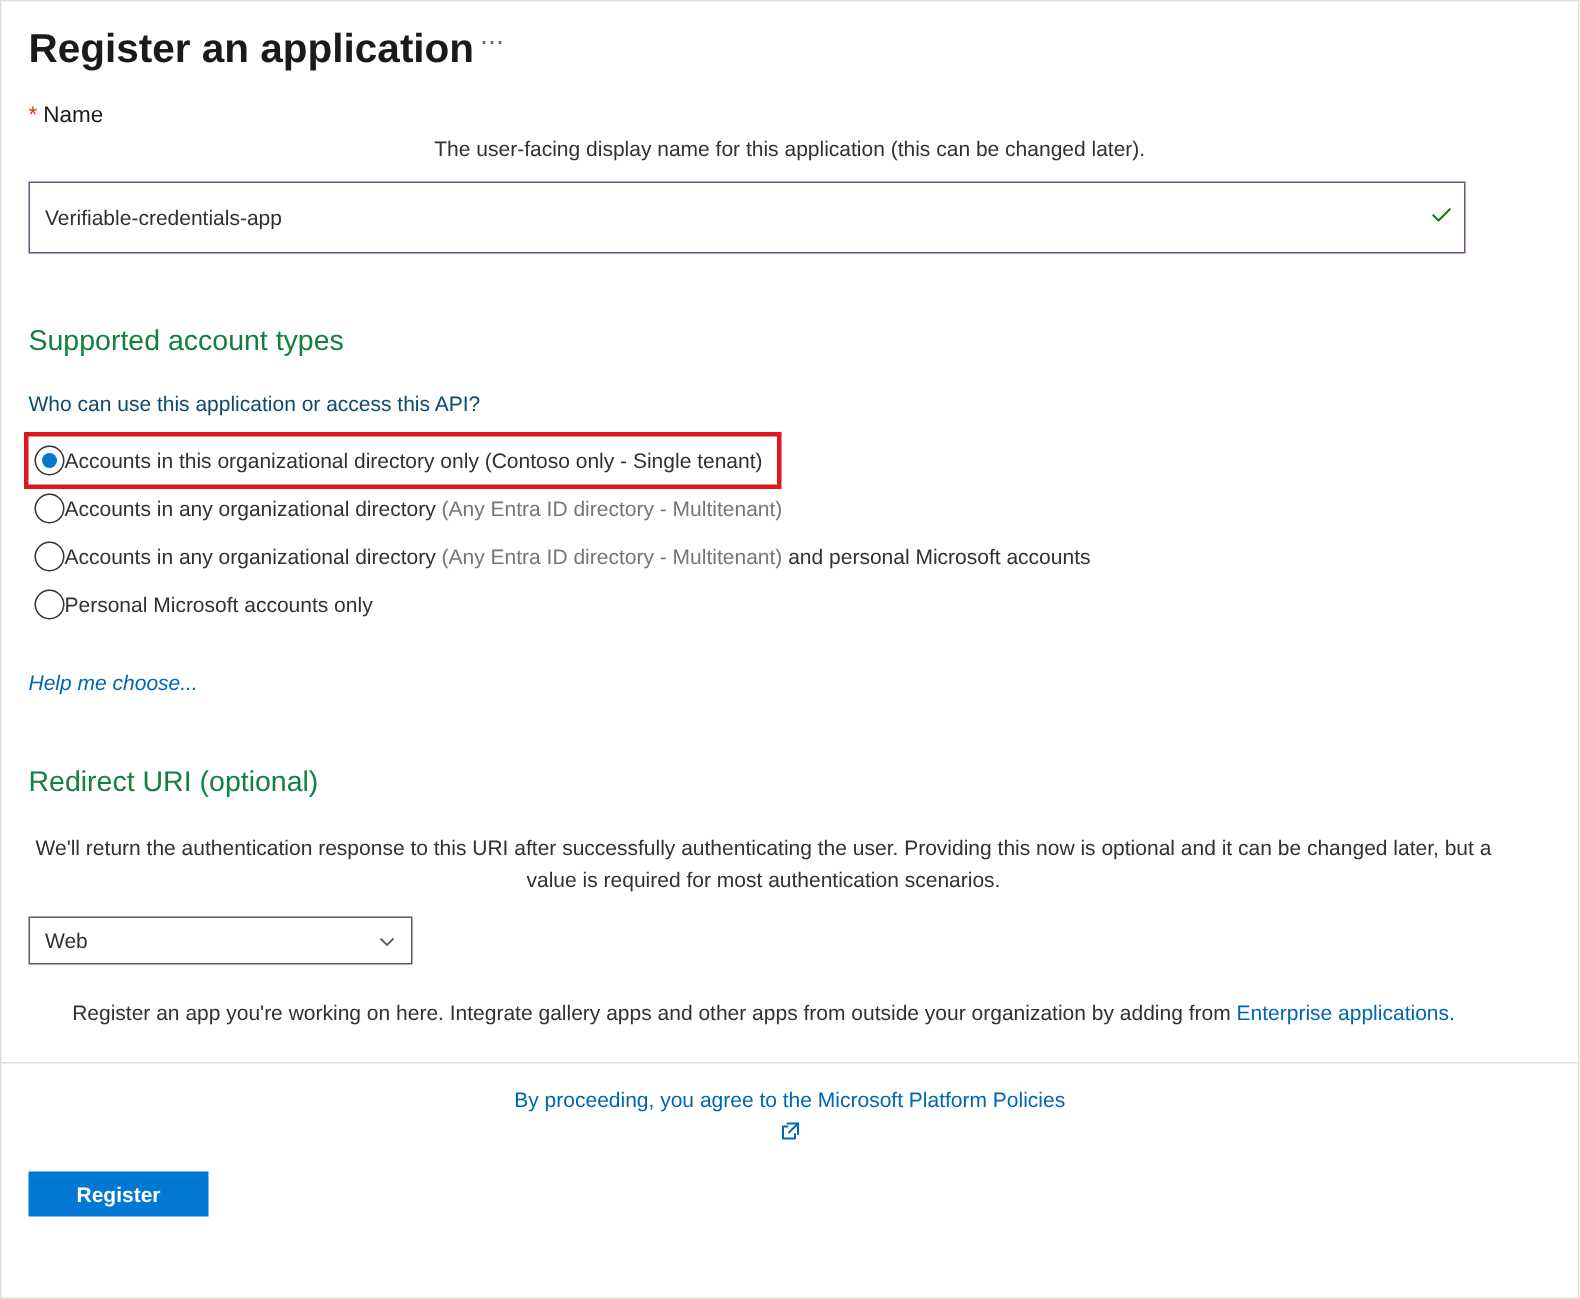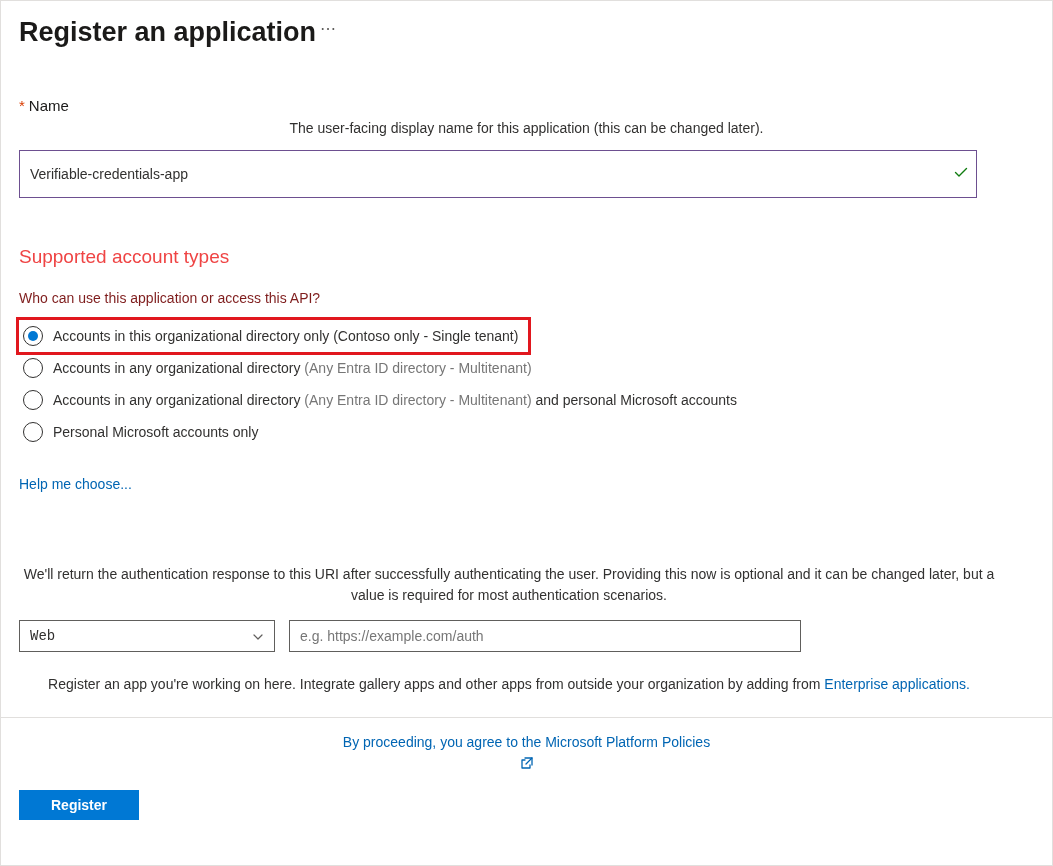--- a/index.html
+++ b/index.html
@@ -14,21 +14,21 @@
     width: 1053px;
     height: 866px;
     border: 1px solid #e1dfdd;
     position: relative;
     padding: 16px 18px 16px 18px;
   }
   .title-row {
     display: flex;
     align-items: flex-start;
     gap: 0;
-    margin-bottom: 49px;
+    margin-bottom: 20px;
   }
   h1.page-title {
     font-size: 27px;
     font-weight: 600;
     margin: 0;
     color: #1b1a19;
   }
   .more-icon {
     color: #605e5c;
     font-size: 16px;
@@ -68,33 +68,32 @@
   .check-icon {
     position: absolute;
     right: 8px;
     top: 50%;
     transform: translateY(-50%);
     color: #107c10;
   }
   .section-heading {
     font-size: 19px;
     font-weight: 400;
-    color: #ef4444;
+    color: #15803d;
     margin: 0 0 22px 0;
   }
   .section-sub {
     font-size: 14px;
-    color: #7f1d1d;
+    color: #0c4a6e;
     margin-bottom: 14px;
   }
   .radio-group { margin-bottom: 18px; }
   .radio-row {
     display: flex;
     align-items: center;
-    gap: 10px;
     padding: 6px 4px;
     font-size: 14px;
     line-height: 1.3;
   }
   .radio-row.highlighted {
     outline: 3px solid #e1171e;
     outline-offset: 0;
     display: inline-flex;
     padding: 6px 10px 6px 4px;
   }
@@ -117,38 +116,38 @@
     display: block;
   }
   .radio-label { color: #323130; }
   .muted { color: #767676; }
   .link {
     color: #0065b3;
     text-decoration: none;
     cursor: pointer;
     font-size: 14px;
   }
-  .help-link { display: inline-block; margin-top: 10px; margin-bottom: 72px; }
+  .help-link { display: inline-block; margin-top: 10px; margin-bottom: 48px; font-style: italic; }
   .redirect-row {
     display: flex;
     gap: 14px;
     margin-bottom: 22px;
   }
   .select-wrap {
     position: relative;
     width: 256px;
     height: 32px;
     border: 1px solid #605e5c;
     background: #fff;
     cursor: pointer;
     display: flex;
     align-items: center;
     padding: 0 10px;
   }
-  .select-value { flex: 1; font-size: 14px; color: #323130; font-family: Liberation Mono, monospace; }
+  .select-value { flex: 1; font-size: 14px; color: #323130; }
   .chevron-down {
     width: 12px; height: 12px;
     color: #605e5c;
   }
   .uri-input {
     width: 512px;
     height: 32px;
     border: 1px solid #605e5c;
     padding: 4px 10px;
     font-size: 14px;
@@ -231,32 +230,32 @@
         <div class="radio-row">
           <span class="radio"></span>
           <span class="radio-label"><span>Personal Microsoft accounts only</span></span>
         </div>
       </div>
     </div>
 
   <a class="link help-link">Help me choose...</a>
 
   
+  <h2 class="section-heading">Redirect URI (optional)</h2>
   <div class="field-desc long-desc">We'll return the authentication response to this URI after successfully authenticating the user. Providing this now is optional and it can be changed later, but a value is required for most authentication scenarios.</div>
 
   <div class="redirect-row">
     <div class="select-wrap">
       <span class="select-value">Web</span>
       <span class="chevron-down">
         <svg width="12" height="12" viewBox="0 0 12 12" fill="none">
           <path d="M2 4l4 4 4-4" stroke="#605e5c" stroke-width="1.2" fill="none" stroke-linecap="round" stroke-linejoin="round"></path>
         </svg>
       </span>
     </div>
-    <input class="uri-input" type="text" placeholder="e.g. https://example.com/auth" style="">
   </div>
 
   <div class="field-desc long-desc" style="margin-bottom:22px;">
     <span>Register an app you're working on here. Integrate gallery apps and other apps from outside your organization by adding from </span><a class="link">Enterprise applications.</a>
   </div>
 
   <div class="footer-sep"></div>
 
   <div class="agree-row">
     <a class="link">By proceeding, you agree to the Microsoft Platform Policies</a>

